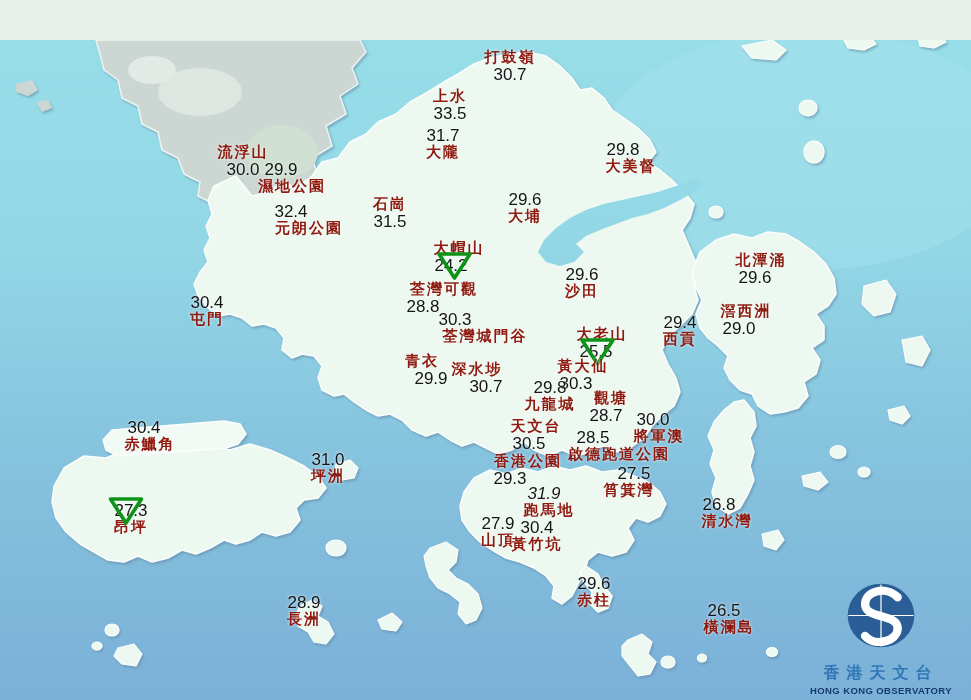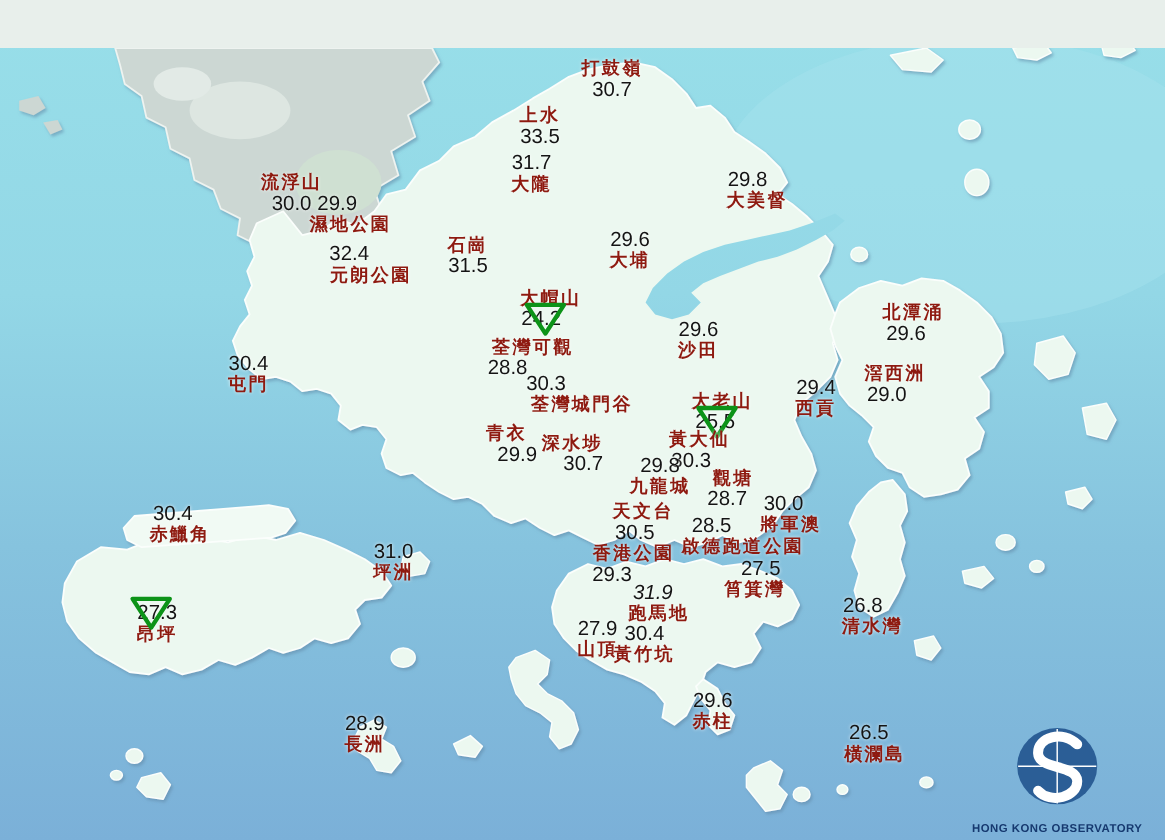--- a/index.html
+++ b/index.html
@@ -290,15 +290,16 @@
       </div>
     </div>
 
   <div id="logo">
     <svg class="emblem" width="100" height="88" viewBox="0 0 132 96" xmlns="http://www.w3.org/2000/svg">
       <ellipse cx="66" cy="46" rx="44" ry="42" fill="#2b5e96"></ellipse>
       <line x1="23" y1="46" x2="109" y2="46" stroke="#ffffff" stroke-width="1.6"></line>
       <line x1="66" y1="5" x2="66" y2="87" stroke="#ffffff" stroke-width="1.6"></line>
       <path d="M88,22 C72,6 44,14 45,32 C46,50 87,44 88,62 C89,80 58,88 45,73" fill="none" stroke="#ffffff" stroke-width="11" stroke-linecap="round"></path>
     </svg>
+    <span class="cn">香港天文台</span>
     <span class="en">HONG KONG OBSERVATORY</span>
   </div>
 </div>
 
 </body></html>

